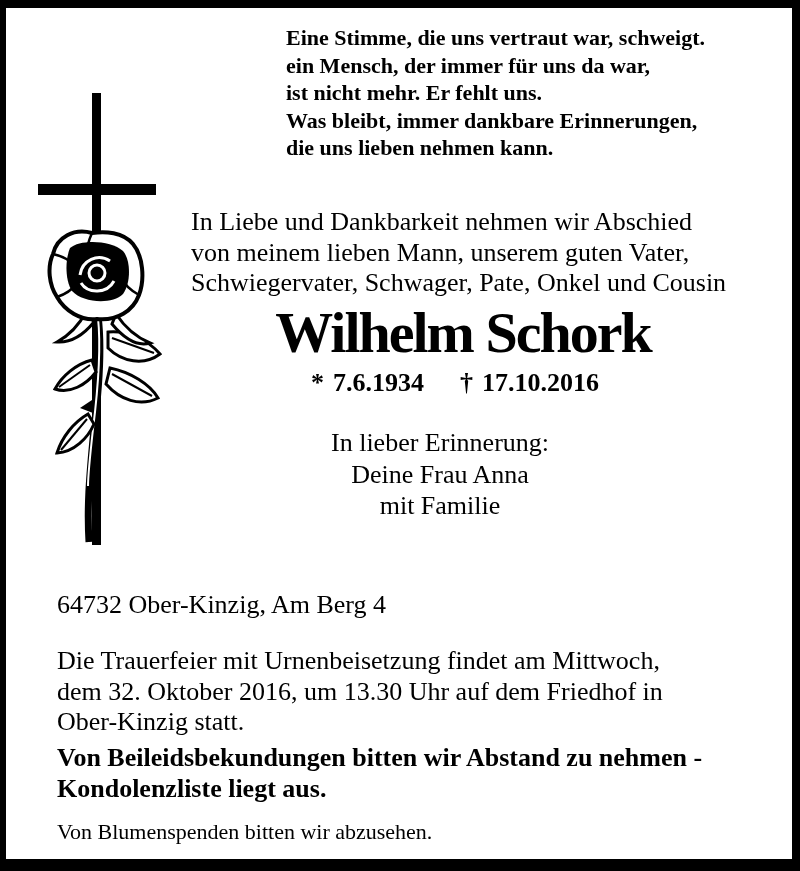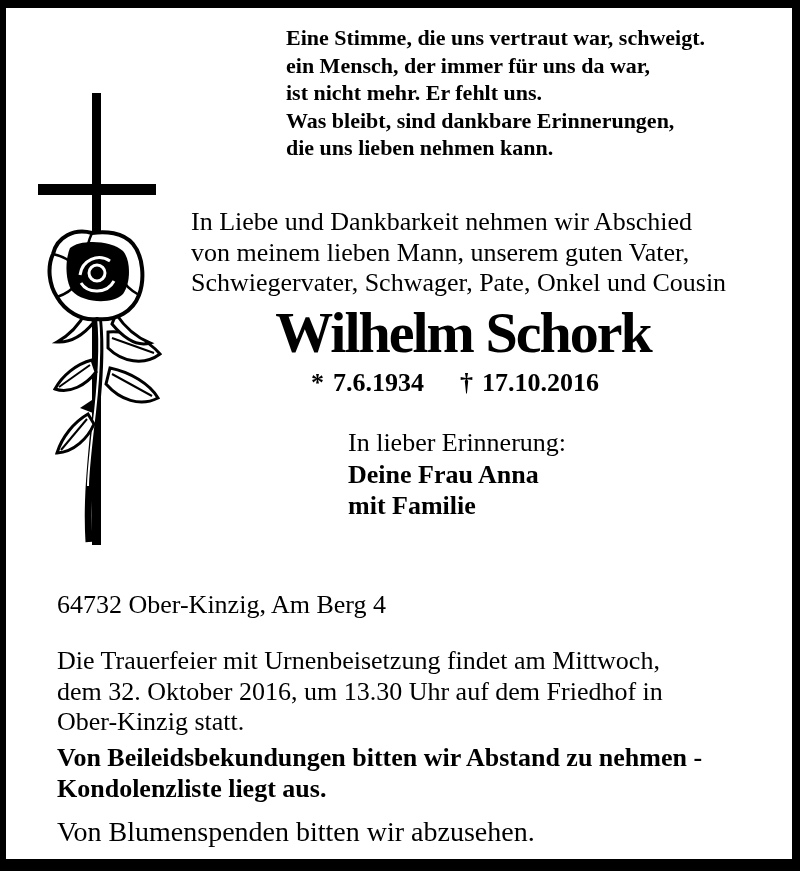--- a/index.html
+++ b/index.html
@@ -59,45 +59,45 @@
     width: 600px;
     display: flex;
     justify-content: center;
     gap: 36px;
     font-size: 26px;
     font-weight: bold;
     line-height: 30px;
   }
   .dates .date-item { display: inline-flex; gap: 9px; }
   .memory {
-    left: 348px; top: 427px;
+    left: 331px; top: 427px;
     font-size: 26px;
     line-height: 31.5px;
   }
   .memory .heading { font-weight: normal; }
-  .memory .signature { font-weight: bold; }
+  .memory .signature { font-weight: normal; text-align: center; }
   .address {
     left: 57px; top: 590px;
     font-size: 26px;
     line-height: 30px;
   }
   .funeral {
     left: 57px; top: 646px;
     font-size: 26px;
     line-height: 30.5px;
   }
   .condolence {
     left: 57px; top: 743px;
     font-size: 26px;
     line-height: 30.5px;
     font-weight: bold;
   }
   .flowers {
     left: 57px; top: 817px;
-    font-size: 28px;
+    font-size: 22px;
     line-height: 30px;
   }
 </style>
 </head>
 <body>
 
 <div class="page">
 
   <svg class="illustration" viewBox="0 0 150 465" xmlns="http://www.w3.org/2000/svg">
     <g>
@@ -131,21 +131,21 @@
       <path d="M52,191 C54,176 70,169 82,177" fill="none" stroke="#fff" stroke-width="3"></path>
       <path d="M86,197 C79,210 60,210 53,199" fill="none" stroke="#fff" stroke-width="3"></path>
       <circle cx="69" cy="189" r="8" fill="none" stroke="#fff" stroke-width="3"></circle>
     </g>
   </svg>
 
   <div class="block poem">
     <div>Eine Stimme, die uns vertraut war, schweigt.</div>
     <div>ein Mensch, der immer für uns da war,</div>
     <div>ist nicht mehr. Er fehlt uns.</div>
-    <div>Was bleibt, sind dankbare Erinnerungen,</div>
+    <div>Was bleibt, immer dankbare Erinnerungen,</div>
     <div>die uns lieben nehmen kann.</div>
   </div>
 
   <div class="block intro">
     <div>In Liebe und Dankbarkeit nehmen wir Abschied</div>
     <div>von meinem lieben Mann, unserem guten Vater,</div>
     <div>Schwiegervater, Schwager, Pate, Onkel und Cousin</div>
   </div>
 
   <h1 class="block name">Wilhelm Schork</h1>

